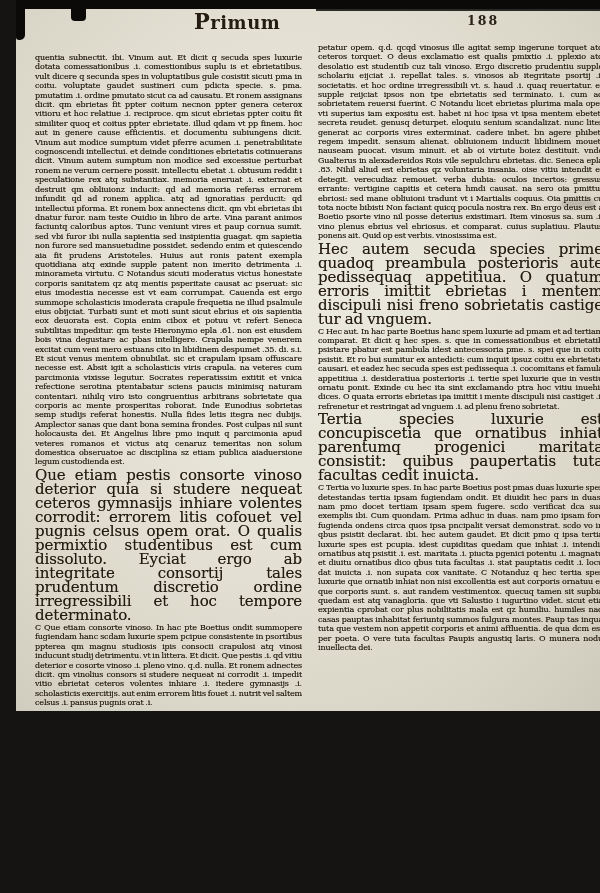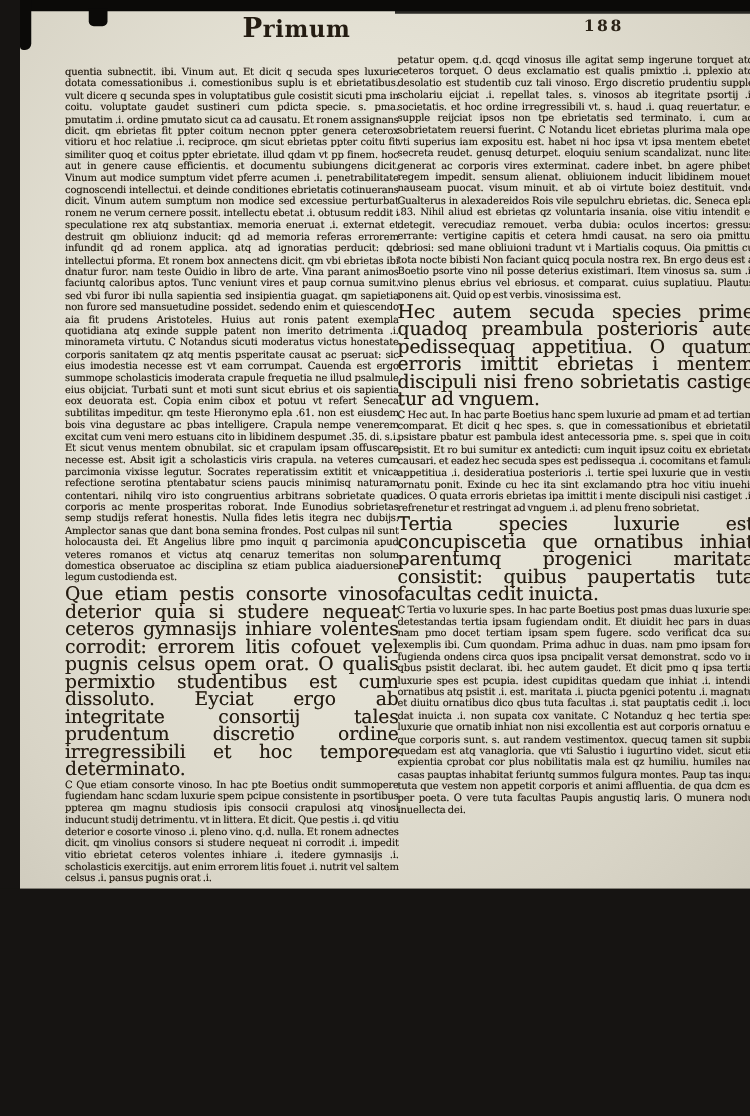--- a/index.html
+++ b/index.html
@@ -23,21 +23,21 @@
   .speck1{position:absolute;left:430px;top:824px;width:5px;height:4px;background:#8d887c;opacity:.6;border-radius:50%;}
   .speck2{position:absolute;left:148px;top:761px;width:4px;height:4px;background:#97927f;opacity:.5;border-radius:50%;}
   
   .running-title{position:absolute;left:178px;top:9px;font-size:18px;font-weight:700;
     color:#241c12;letter-spacing:.5px;transform:scaleY(1.05);}
   .running-title::first-letter{font-size:21px;}
   .folio{position:absolute;left:451px;top:13px;font-size:12.5px;font-weight:700;
     color:#2a2216;letter-spacing:2px;}
   
   .col{position:absolute;color:#221a10;text-align:justify;}
-  .col-left{left:36px;top:53px;width:267px;}
+  .col-left{left:19px;top:53px;width:267px;}
   .col-right{left:302px;top:43px;width:285px;}
   .blk{text-align:justify;text-justify:inter-word;}
   .blk.small{font-size:8px;line-height:9.4px;font-weight:400;
     letter-spacing:-0.15px;word-spacing:-0.6px;}
   .blk.large{font-size:15px;line-height:14px;font-weight:400;
     letter-spacing:-0.1px;word-spacing:-0.5px;margin:1px 0 1px 0;}
   .blk{color:#241b10;text-shadow:0 0 .4px rgba(36,27,16,.55);}
 </style>
 </head>
 <body>

